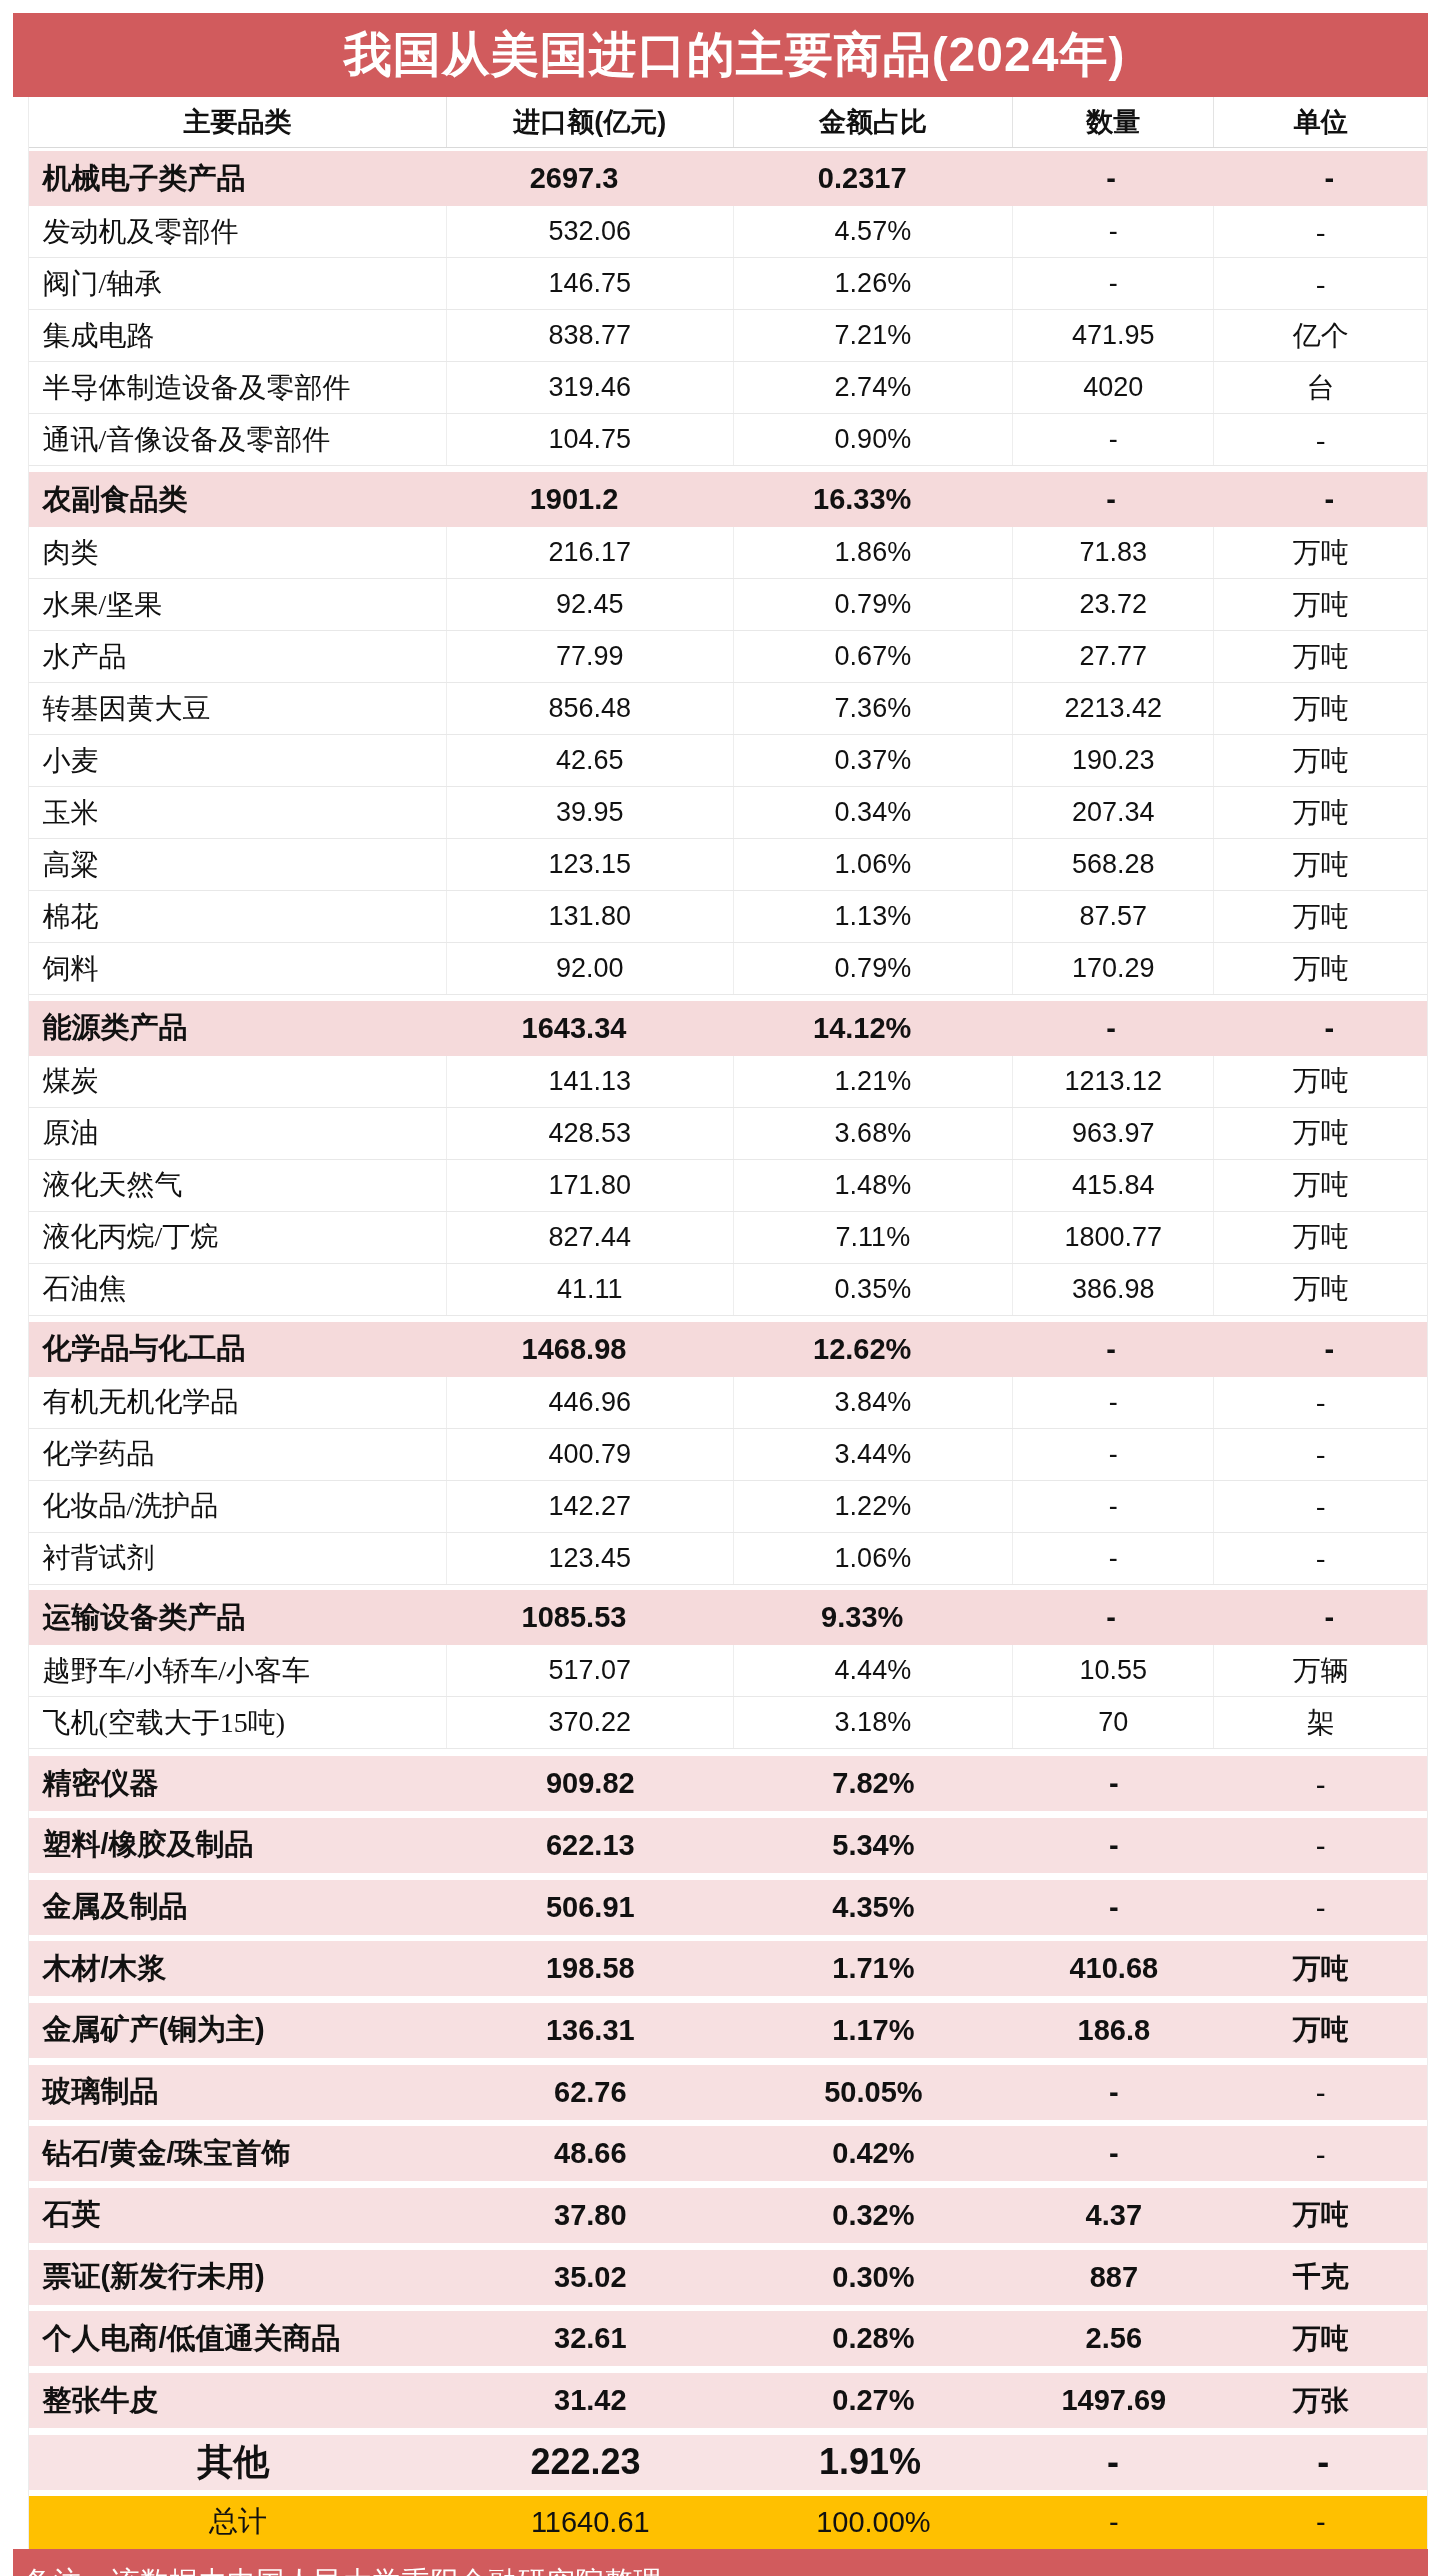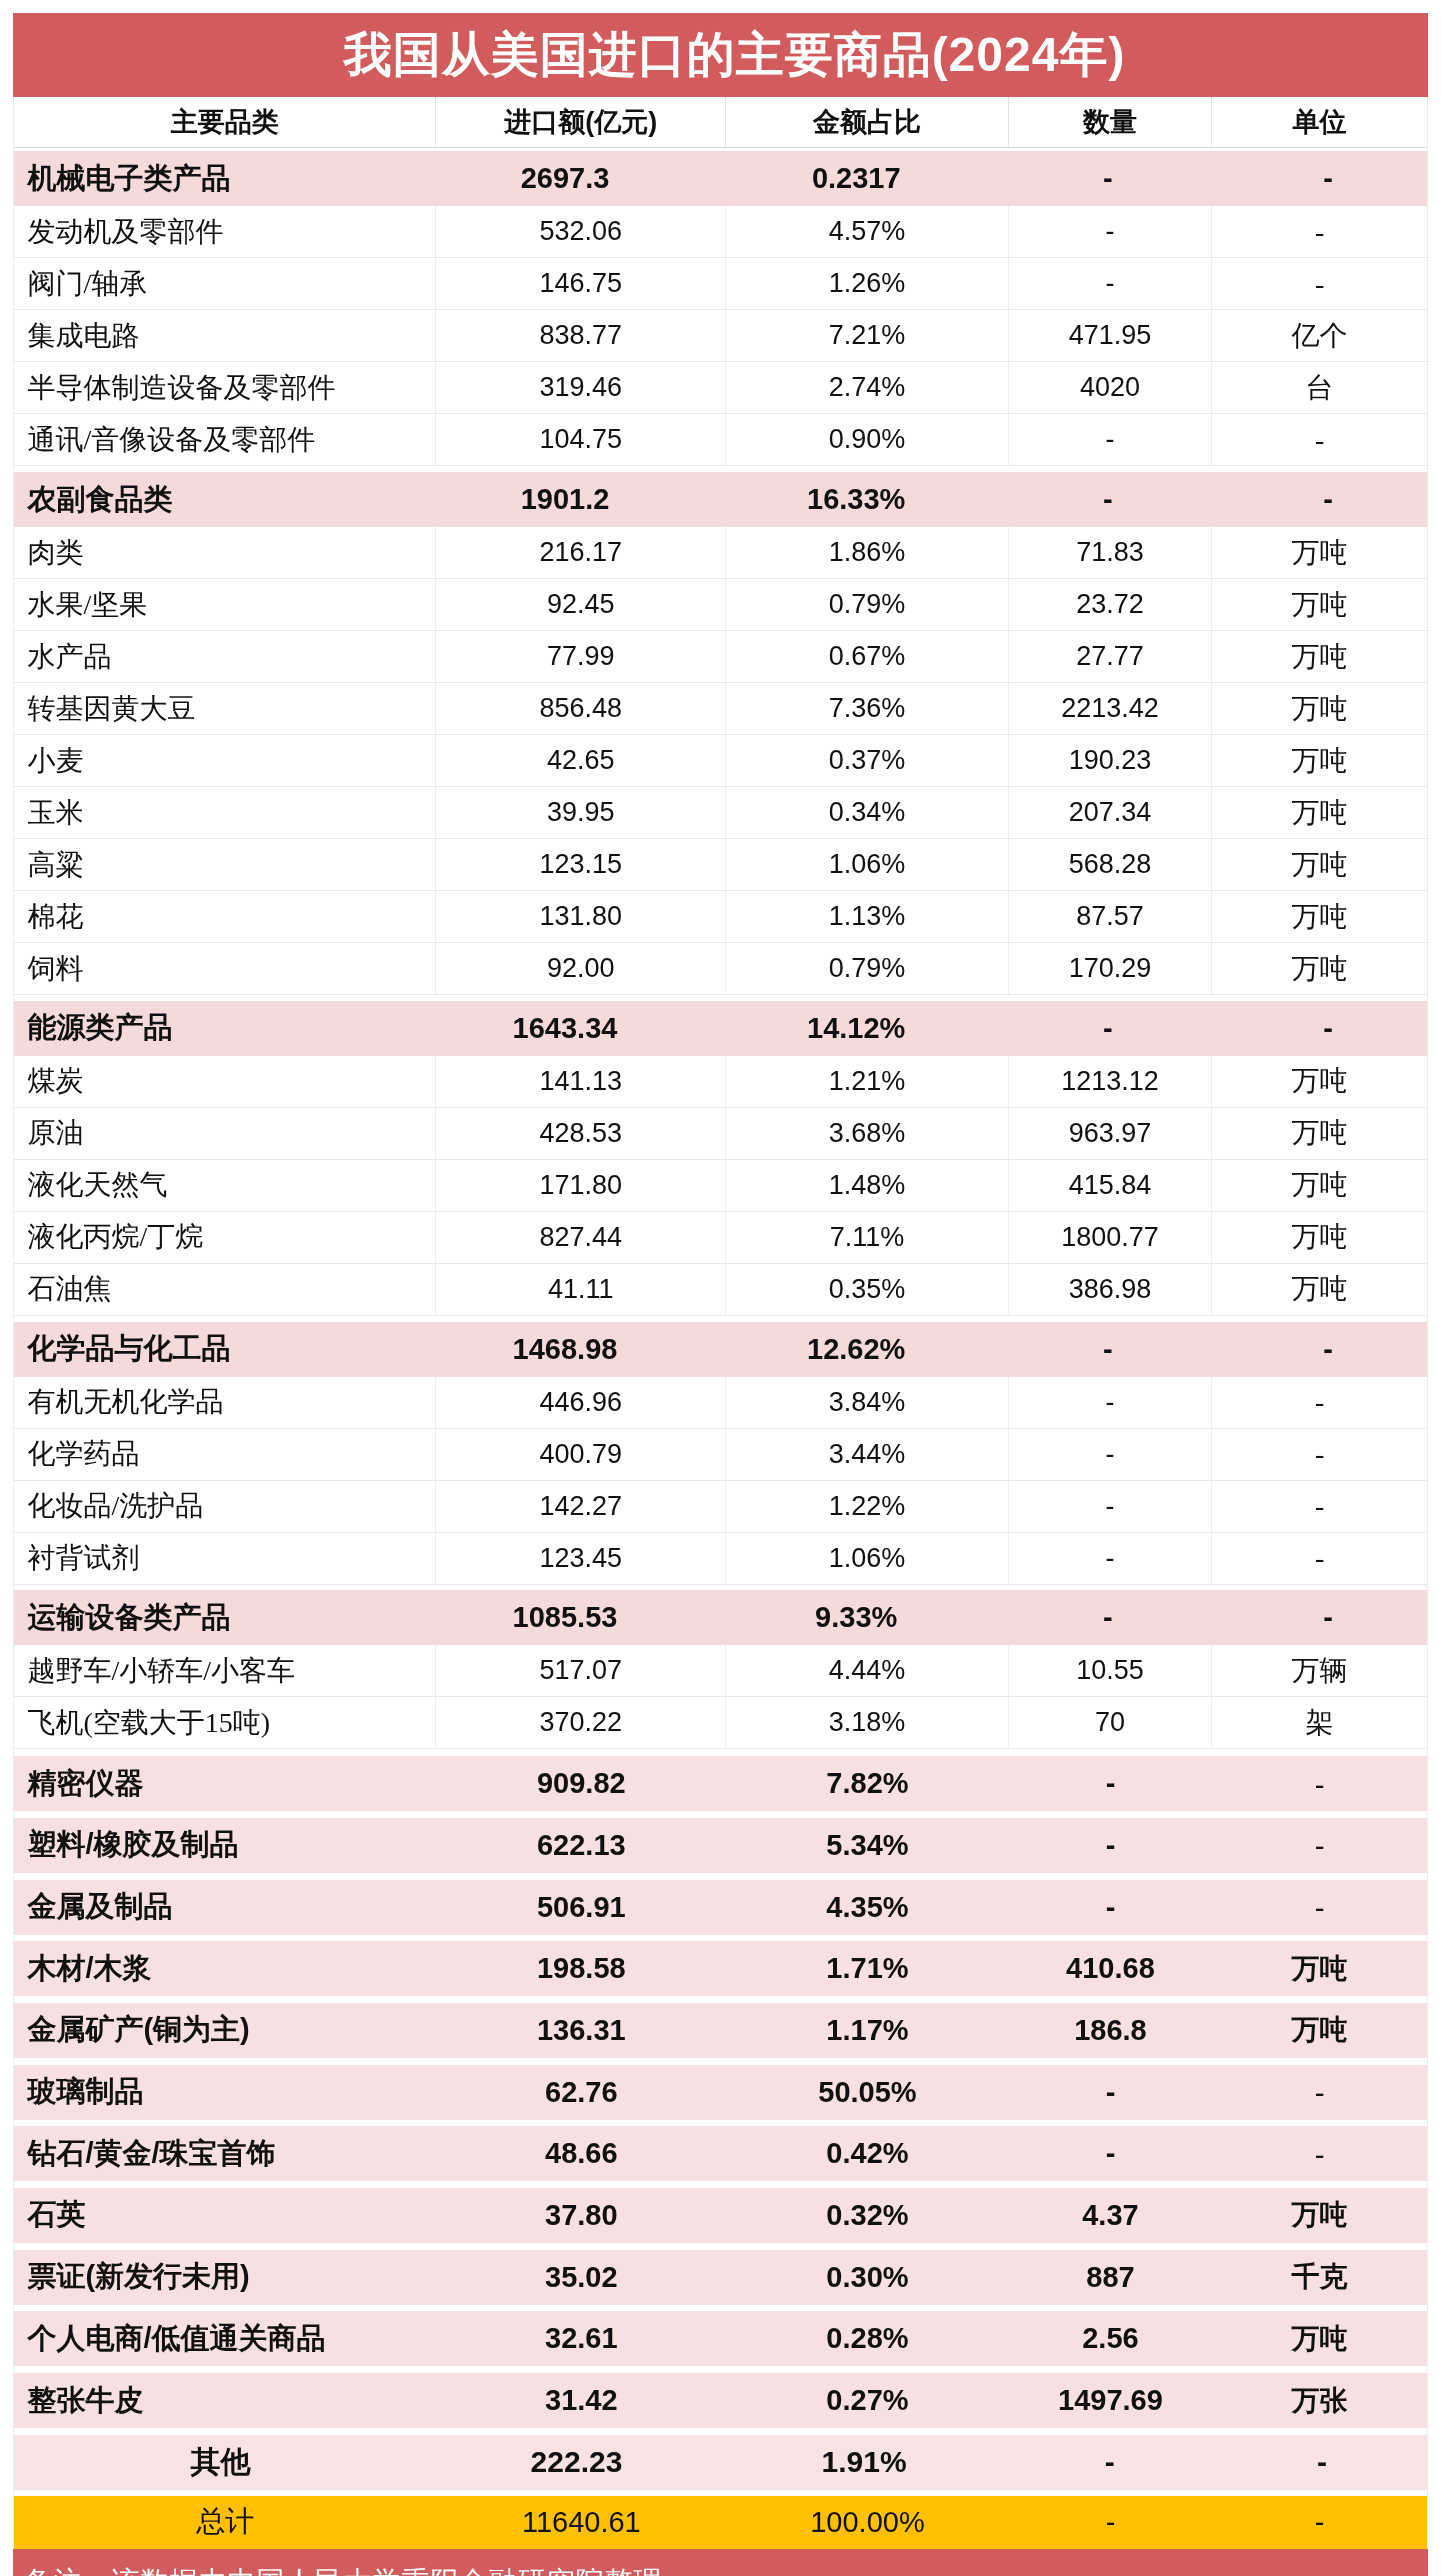--- a/index.html
+++ b/index.html
@@ -23,20 +23,21 @@
     font-weight: bold;
     display: flex;
     align-items: center;
     justify-content: center;
     letter-spacing: 1px;
     padding-left: 28px;
   }
   .grid {
     border-left: 1px solid #ececec;
     border-right: 1px solid #ececec;
+    margin-left: 15px;
   }
   .hrow {
     display: flex;
     height: 50px;
     align-items: stretch;
     background: #ffffff;
     border-bottom: 1px solid #d9d9d9;
   }
   .cell {
     display: flex;
@@ -95,21 +96,21 @@
     margin-top: 6.7px;
     background: #f7e0e1;
     font-weight: bold;
     font-size: 29px;
   }
   .row-other {
     height: 55px;
     margin-top: 6.7px;
     background: #f8e3e4;
     font-weight: bold;
-    font-size: 30px;
+    font-size: 36px;
     gap: 8px;
   }
   .row-total {
     height: 53px;
     margin-top: 5.8px;
     background: #ffc000;
     font-weight: normal;
     font-size: 29px;
   }
   .row-other .c-label,

